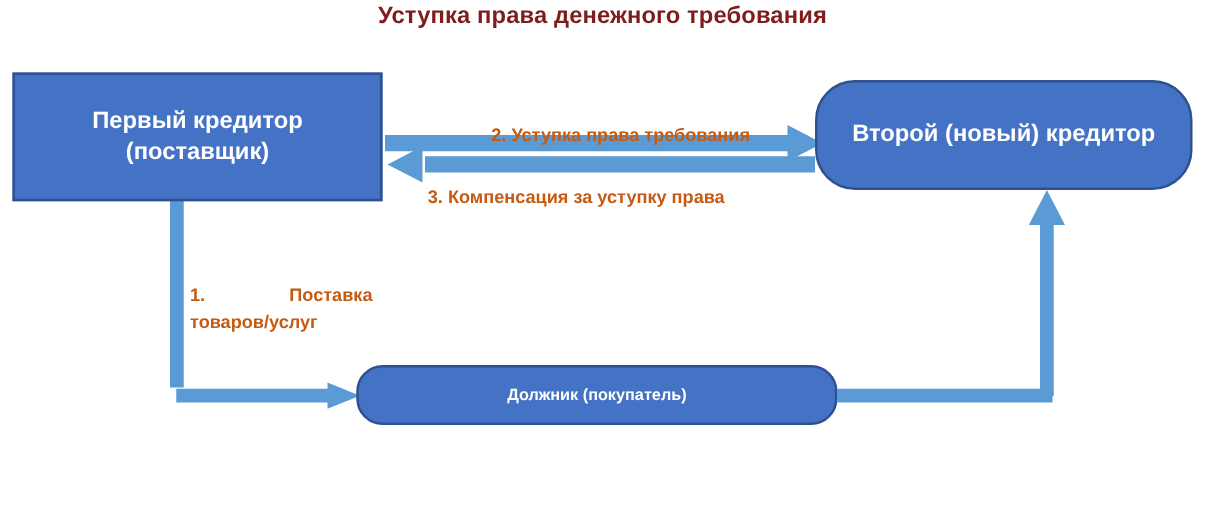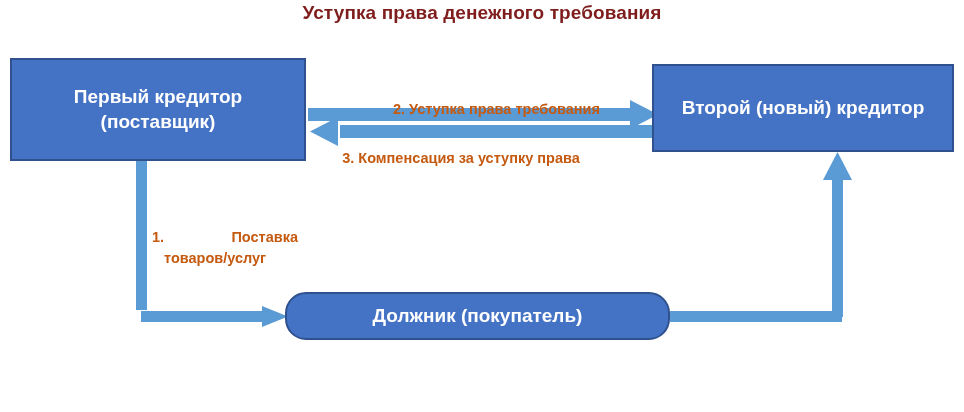--- a/index.html
+++ b/index.html
@@ -51,27 +51,28 @@
     width: 296px;
     height: 103px;
     font-size: 19px;
   }
   #node-second-creditor {
     left: 652px;
     top: 64px;
     width: 302px;
     height: 88px;
     font-size: 19px;
+    border-radius: 32px;
   }
   #node-debtor {
     left: 285px;
     top: 292px;
     width: 385px;
     height: 48px;
-    font-size: 19px;
+    font-size: 13px;
     border-radius: 21px;
   }
   .edge-label {
     position: absolute;
     color: #C55A11;
     font-weight: bold;
     font-size: 14.5px;
     line-height: 1.45;
   }
   #edge-label-2 {
@@ -100,21 +101,20 @@
     left: 680px;
     top: 227px;
     width: 148px;
     text-align: justify;
     text-align-last: justify;
   }
   #edge-label-1 .line2, #edge-label-4 .line2 {
     display: block;
     text-align: left;
     text-align-last: left;
-    margin-left: 12px;
   }
   #edge-label-1 .line1, #edge-label-4 .line1 {
     display: block;
   }
   svg.arrows {
     position: absolute;
     left: 0;
     top: 0;
     width: 964px;
     height: 412px;

